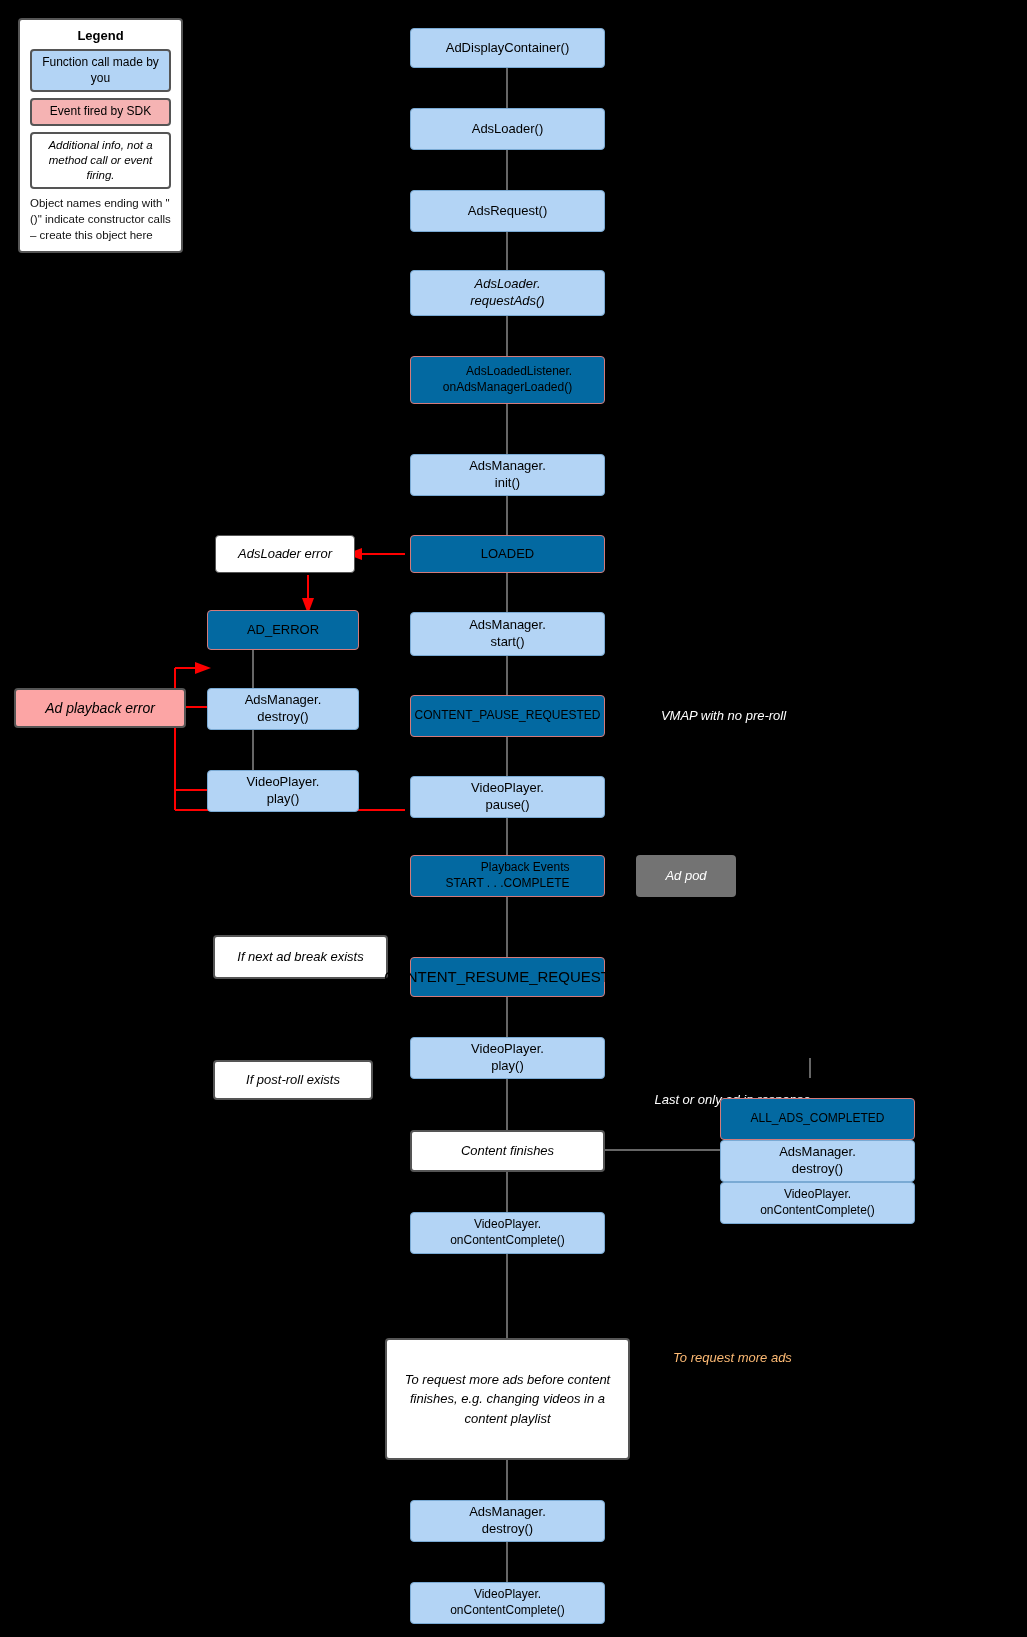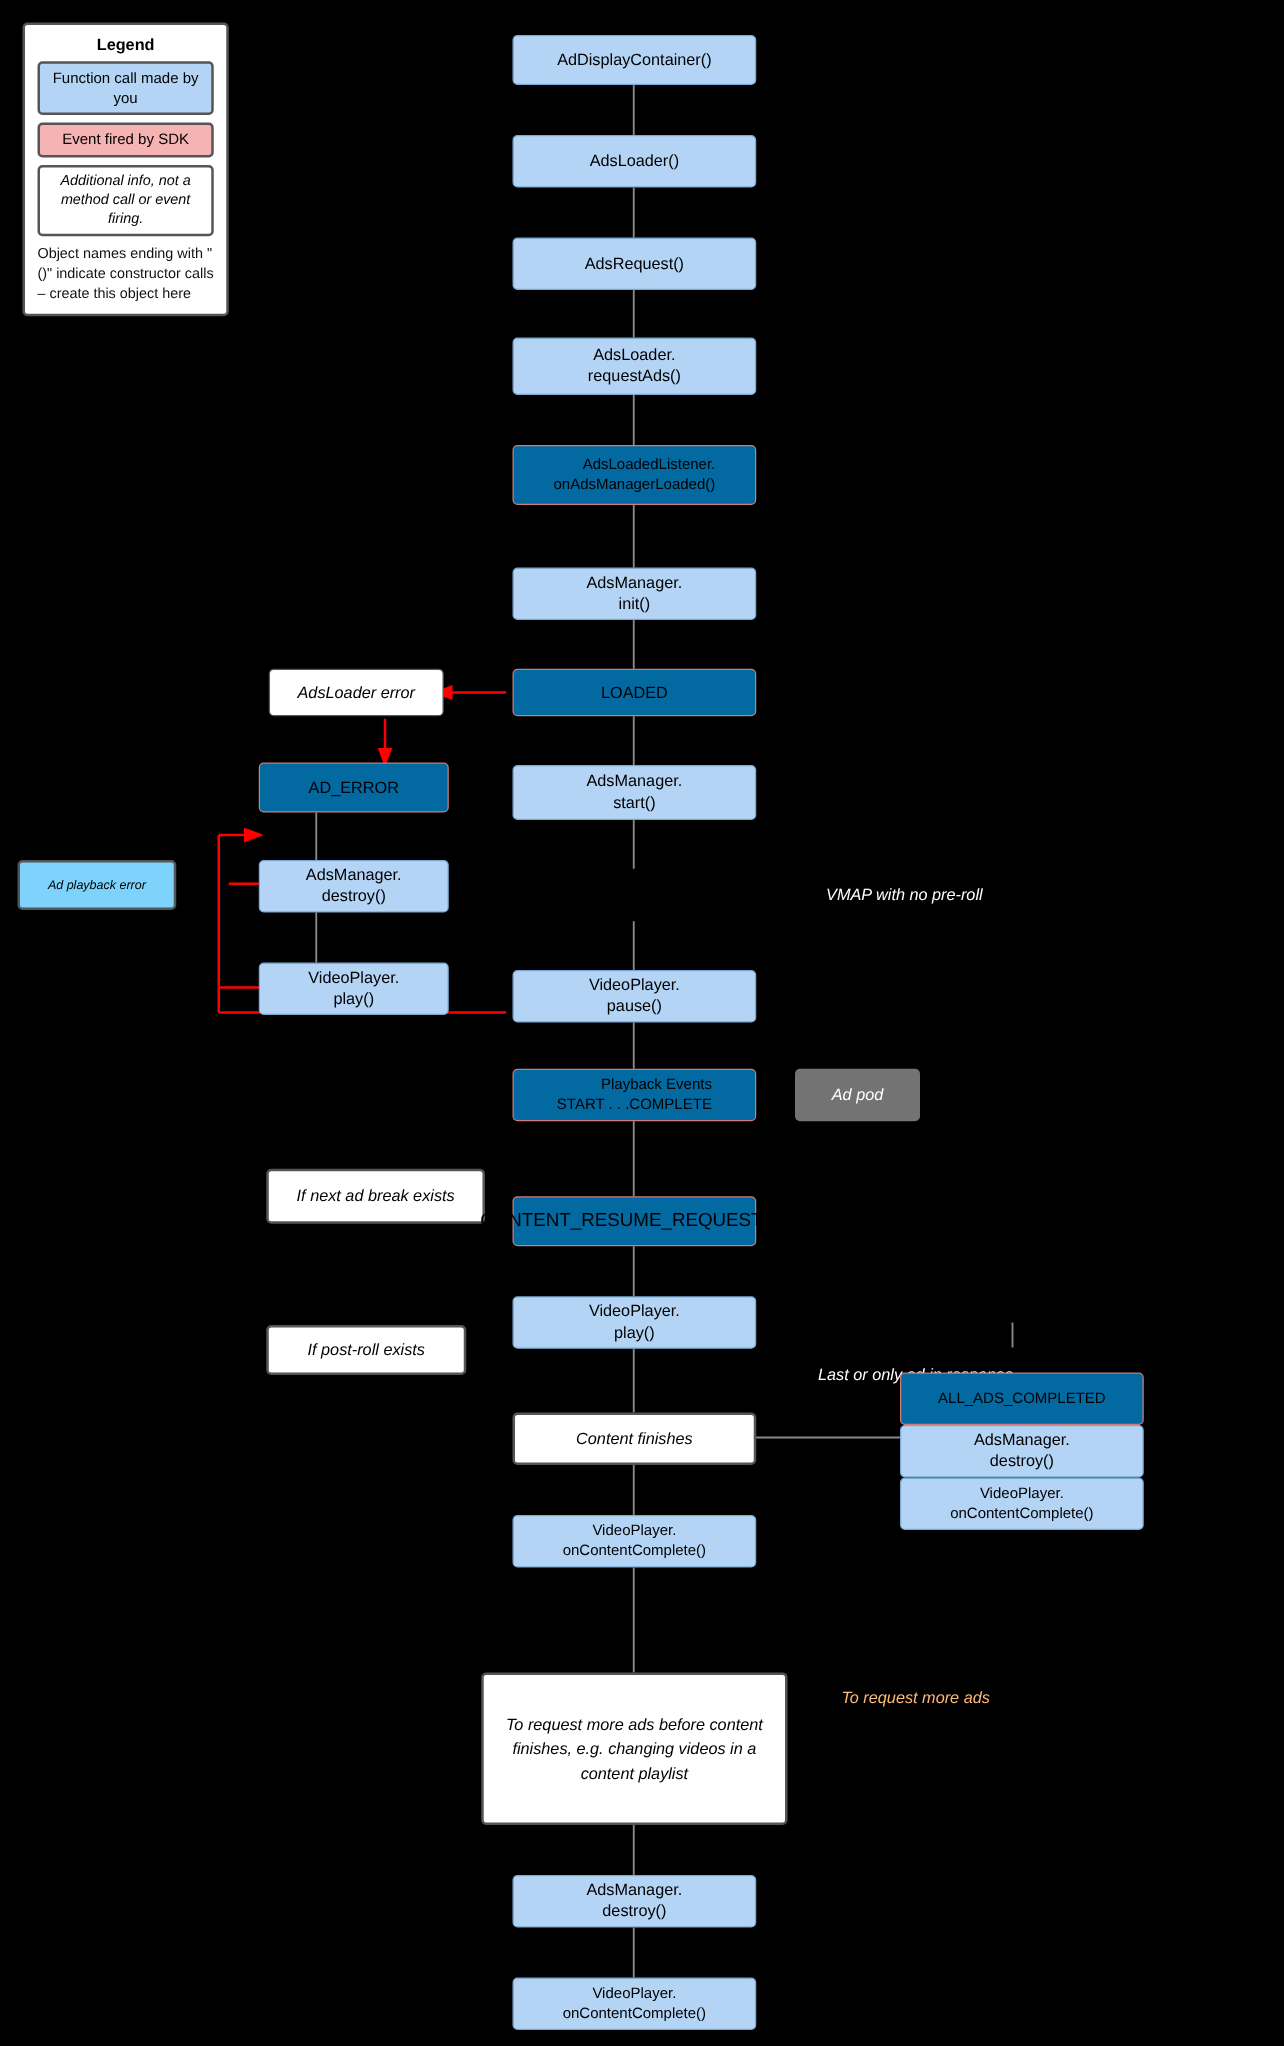--- a/index.html
+++ b/index.html
@@ -164,43 +164,44 @@
     <div class="legend-item italic-box" style="font-style:italic; font-size:11.5px;">Additional info, not a method call or event firing.</div>
     <div class="legend-note">Object names ending with "()" indicate constructor calls – create this object here</div>
   </div>
 
   <div class="box blue" style="left:410px; top:28px; width:195px; height:40px;">AdDisplayContainer()</div>
 
   <div class="box blue" style="left:410px; top:108px; width:195px; height:42px;">AdsLoader()</div>
 
   <div class="box blue" style="left:410px; top:190px; width:195px; height:42px;">AdsRequest()</div>
 
-  <div class="box blue" style="left:410px; top:270px; width:195px; height:46px; white-space:pre-line;">AdsLoader.
+  <div class="box blue" style="left:410px; top:270px; width:195px; height:46px; white-space:pre-line;font-style:italic;">AdsLoader.
 requestAds()</div>
 
   <div class="box pink" style="left:410px; top:356px; width:195px; height:48px; white-space:pre-line; font-size:12px;">AdsLoadedListener.
 onAdsManagerLoaded()</div>
 
   <div class="box blue" style="left:410px; top:454px; width:195px; height:42px; white-space:pre-line;">AdsManager.
 init()</div>
 
   <div class="box italic" style="left:215px; top:535px; width:140px; height:38px; font-style:italic; font-size:13px; border-color:#555; background:#fff;">AdsLoader error</div>
 
   <div class="box pink" style="left:410px; top:535px; width:195px; height:38px;">LOADED</div>
 
   <div class="box pink" style="left:207px; top:610px; width:152px; height:40px;">AD_ERROR</div>
 
   <div class="box blue" style="left:410px; top:612px; width:195px; height:44px; white-space:pre-line;">AdsManager.
 start()</div>
 
-  <div class="box italic" style="left:14px; top:688px; width:127px; height:40px; font-style:italic; font-size:10px; border:2px solid #555; background:#7dd3fc;">Ad playback error</div>
+  <div class="box italic" style="left:14px; top:688px; width:172px; height:40px; font-style:italic; font-size:14px; border:2px solid #555; background:#fca5a5;">Ad playback error</div>
 
   <div class="box blue" style="left:207px; top:688px; width:152px; height:42px; white-space:pre-line;">AdsManager.
 destroy()</div>
 
+  <div class="box pink" style="left:410px; top:695px; width:195px; height:42px; font-size:12px;">CONTENT_PAUSE_REQUESTED</div>
 
   <div class="box italic-black" style="left:636px; top:695px; width:175px; height:42px; font-style:italic; background:#000; color:#fff; border:none; font-size:13px;">VMAP with no pre-roll</div>
 
   <div class="box blue" style="left:207px; top:770px; width:152px; height:42px; white-space:pre-line;">VideoPlayer.
 play()</div>
 
   <div class="box blue" style="left:410px; top:776px; width:195px; height:42px; white-space:pre-line;">VideoPlayer.
 pause()</div>
 
   <div class="box pink" style="left:410px; top:855px; width:195px; height:42px; white-space:pre-line; font-size:12px;">Playback Events

